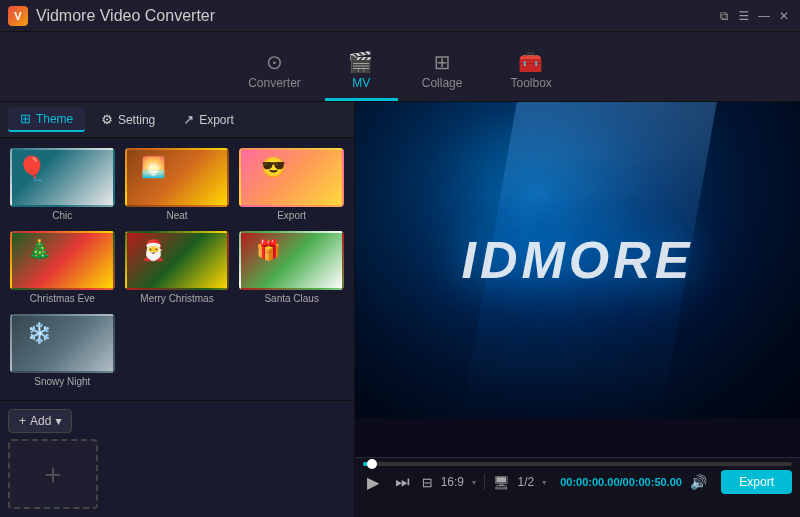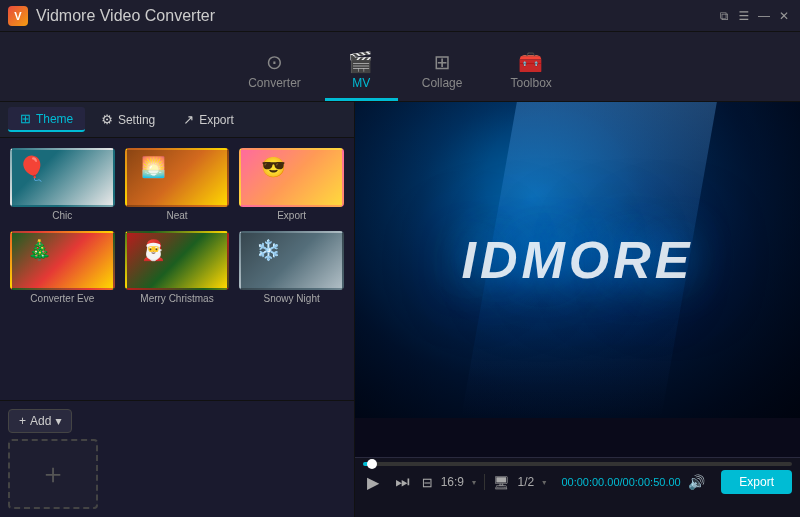--- a/index.html
+++ b/index.html
@@ -324,20 +324,21 @@
       font-size: 16px;
       padding: 2px 4px;
       display: flex; align-items: center; justify-content: center;
       border-radius: 3px;
     }
 
     #time-display {
       font-size: 11px;
       color: #00bcd4;
       margin-left: auto;
+      font-weight: bold;
     }
     #vol-icon {
       font-size: 14px;
       color: #aaa;
       cursor: pointer;
     }
 
     #bottom-controls {
       display: flex;
       align-items: center;
@@ -437,25 +438,29 @@
       <div class="theme-item">
         <div class="theme-thumb thumb-neat"></div>
         <span class="theme-label">Neat</span>
       </div>
       <div class="theme-item">
         <div class="theme-thumb thumb-happy"></div>
         <span class="theme-label">Export</span>
       </div>
       <div class="theme-item">
         <div class="theme-thumb thumb-xmas-eve"></div>
-        <span class="theme-label">Converter Eve</span>
+        <span class="theme-label">Christmas Eve</span>
       </div>
       <div class="theme-item">
         <div class="theme-thumb thumb-merry"></div>
         <span class="theme-label">Merry Christmas</span>
+      </div>
+      <div class="theme-item">
+        <div class="theme-thumb thumb-santa"></div>
+        <span class="theme-label">Santa Claus</span>
       </div>
       <div class="theme-item">
         <div class="theme-thumb thumb-snowy"></div>
         <span class="theme-label">Snowy Night</span>
       </div>
     </div>
 
     <div id="add-panel">
       <button id="add-btn">
         <span>+</span>

